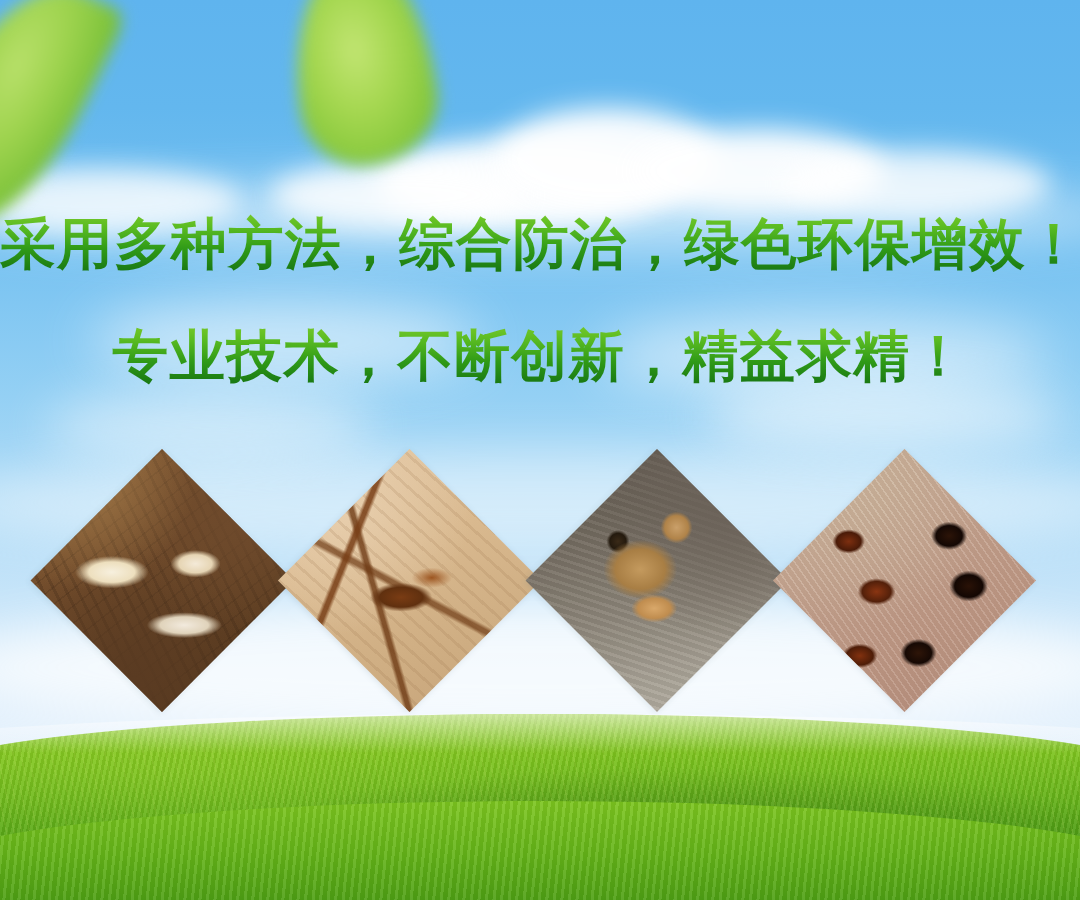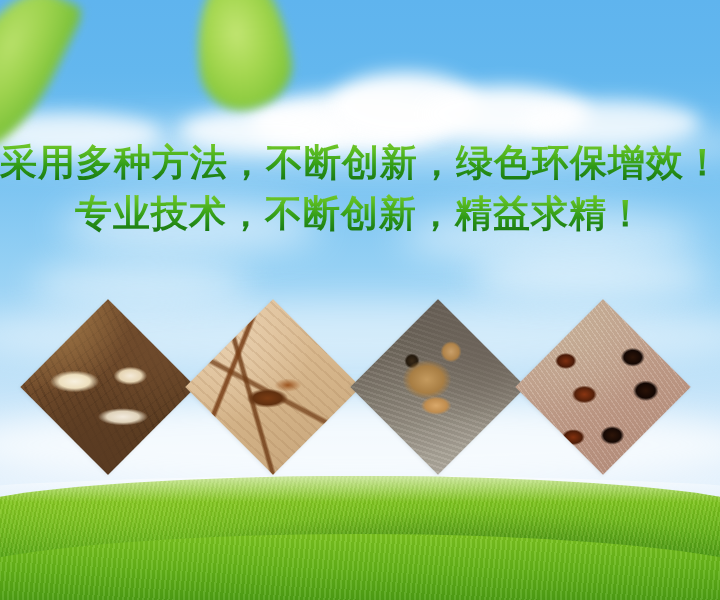--- a/index.html
+++ b/index.html
@@ -110,21 +110,21 @@
         #1c7d14 86%,
         #17700f 100%);
     -webkit-background-clip: text;
     background-clip: text;
     color: transparent;
     -webkit-text-fill-color: transparent;
     text-shadow: none;
     white-space: nowrap;
   }
   .headline.l1 { font-size: 37px; }
-  .headline.l2 { font-size: 37px; margin-top: 6px; }
+  .headline.l2 { font-size: 37px; margin-top: 30px; }
 
   
   .diamond-row {
     position: absolute;
     left: 0; top: 0;
     width: 720px; height: 600px;
     z-index: 5;
     pointer-events: none;
   }
   .diamond {
@@ -255,21 +255,21 @@
   <div class="cloud c7"></div>
   <div class="cloud c8"></div>
   <div class="cloud c9"></div>
   <div class="cloud c10"></div>
   <div class="cloud-band haze3"></div>
 
   <div class="leaf leaf-a"></div>
   <div class="leaf leaf-b"></div>
 
   <div class="headlines">
-    <div class="headline l1">采用多种方法，不断创新，绿色环保增效！</div>
+    <div class="headline l1">采用多种方法，综合防治，绿色环保增效！</div>
     <div class="headline l2">专业技术，不断创新，精益求精！</div>
   </div>
 
   <div class="diamond-row">
 
     <div class="diamond" style="left:46px; top:325px;">
       <div class="photo ph-termite"></div>
     </div>
 
     <div class="diamond" style="left:211px; top:325px;">

